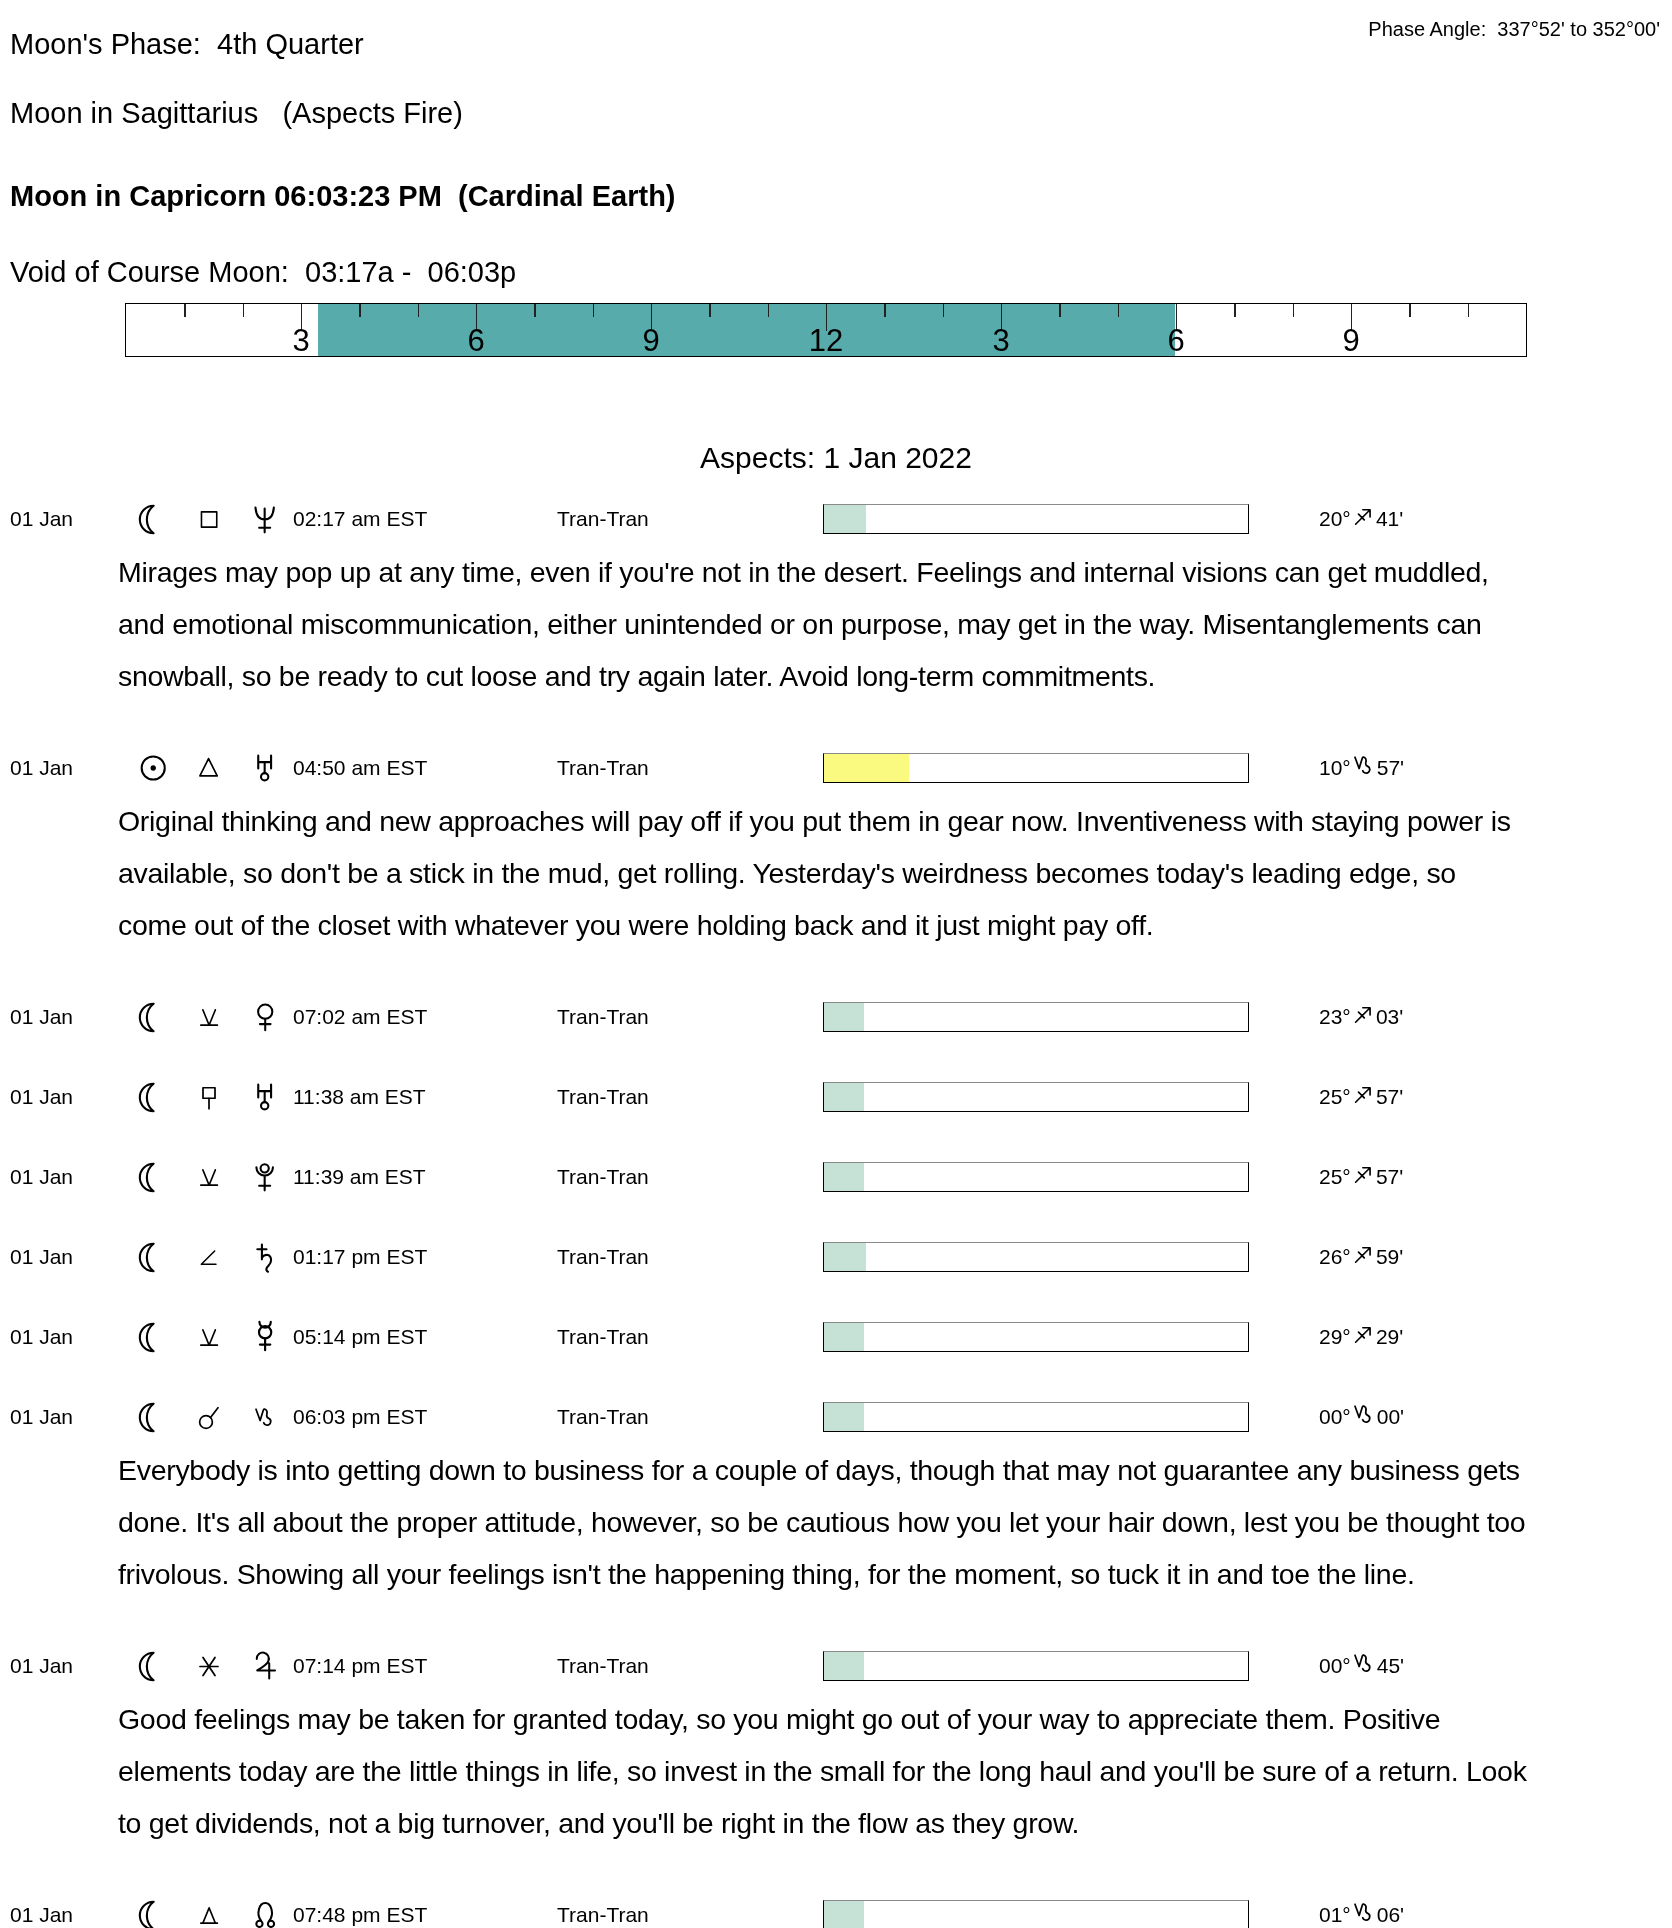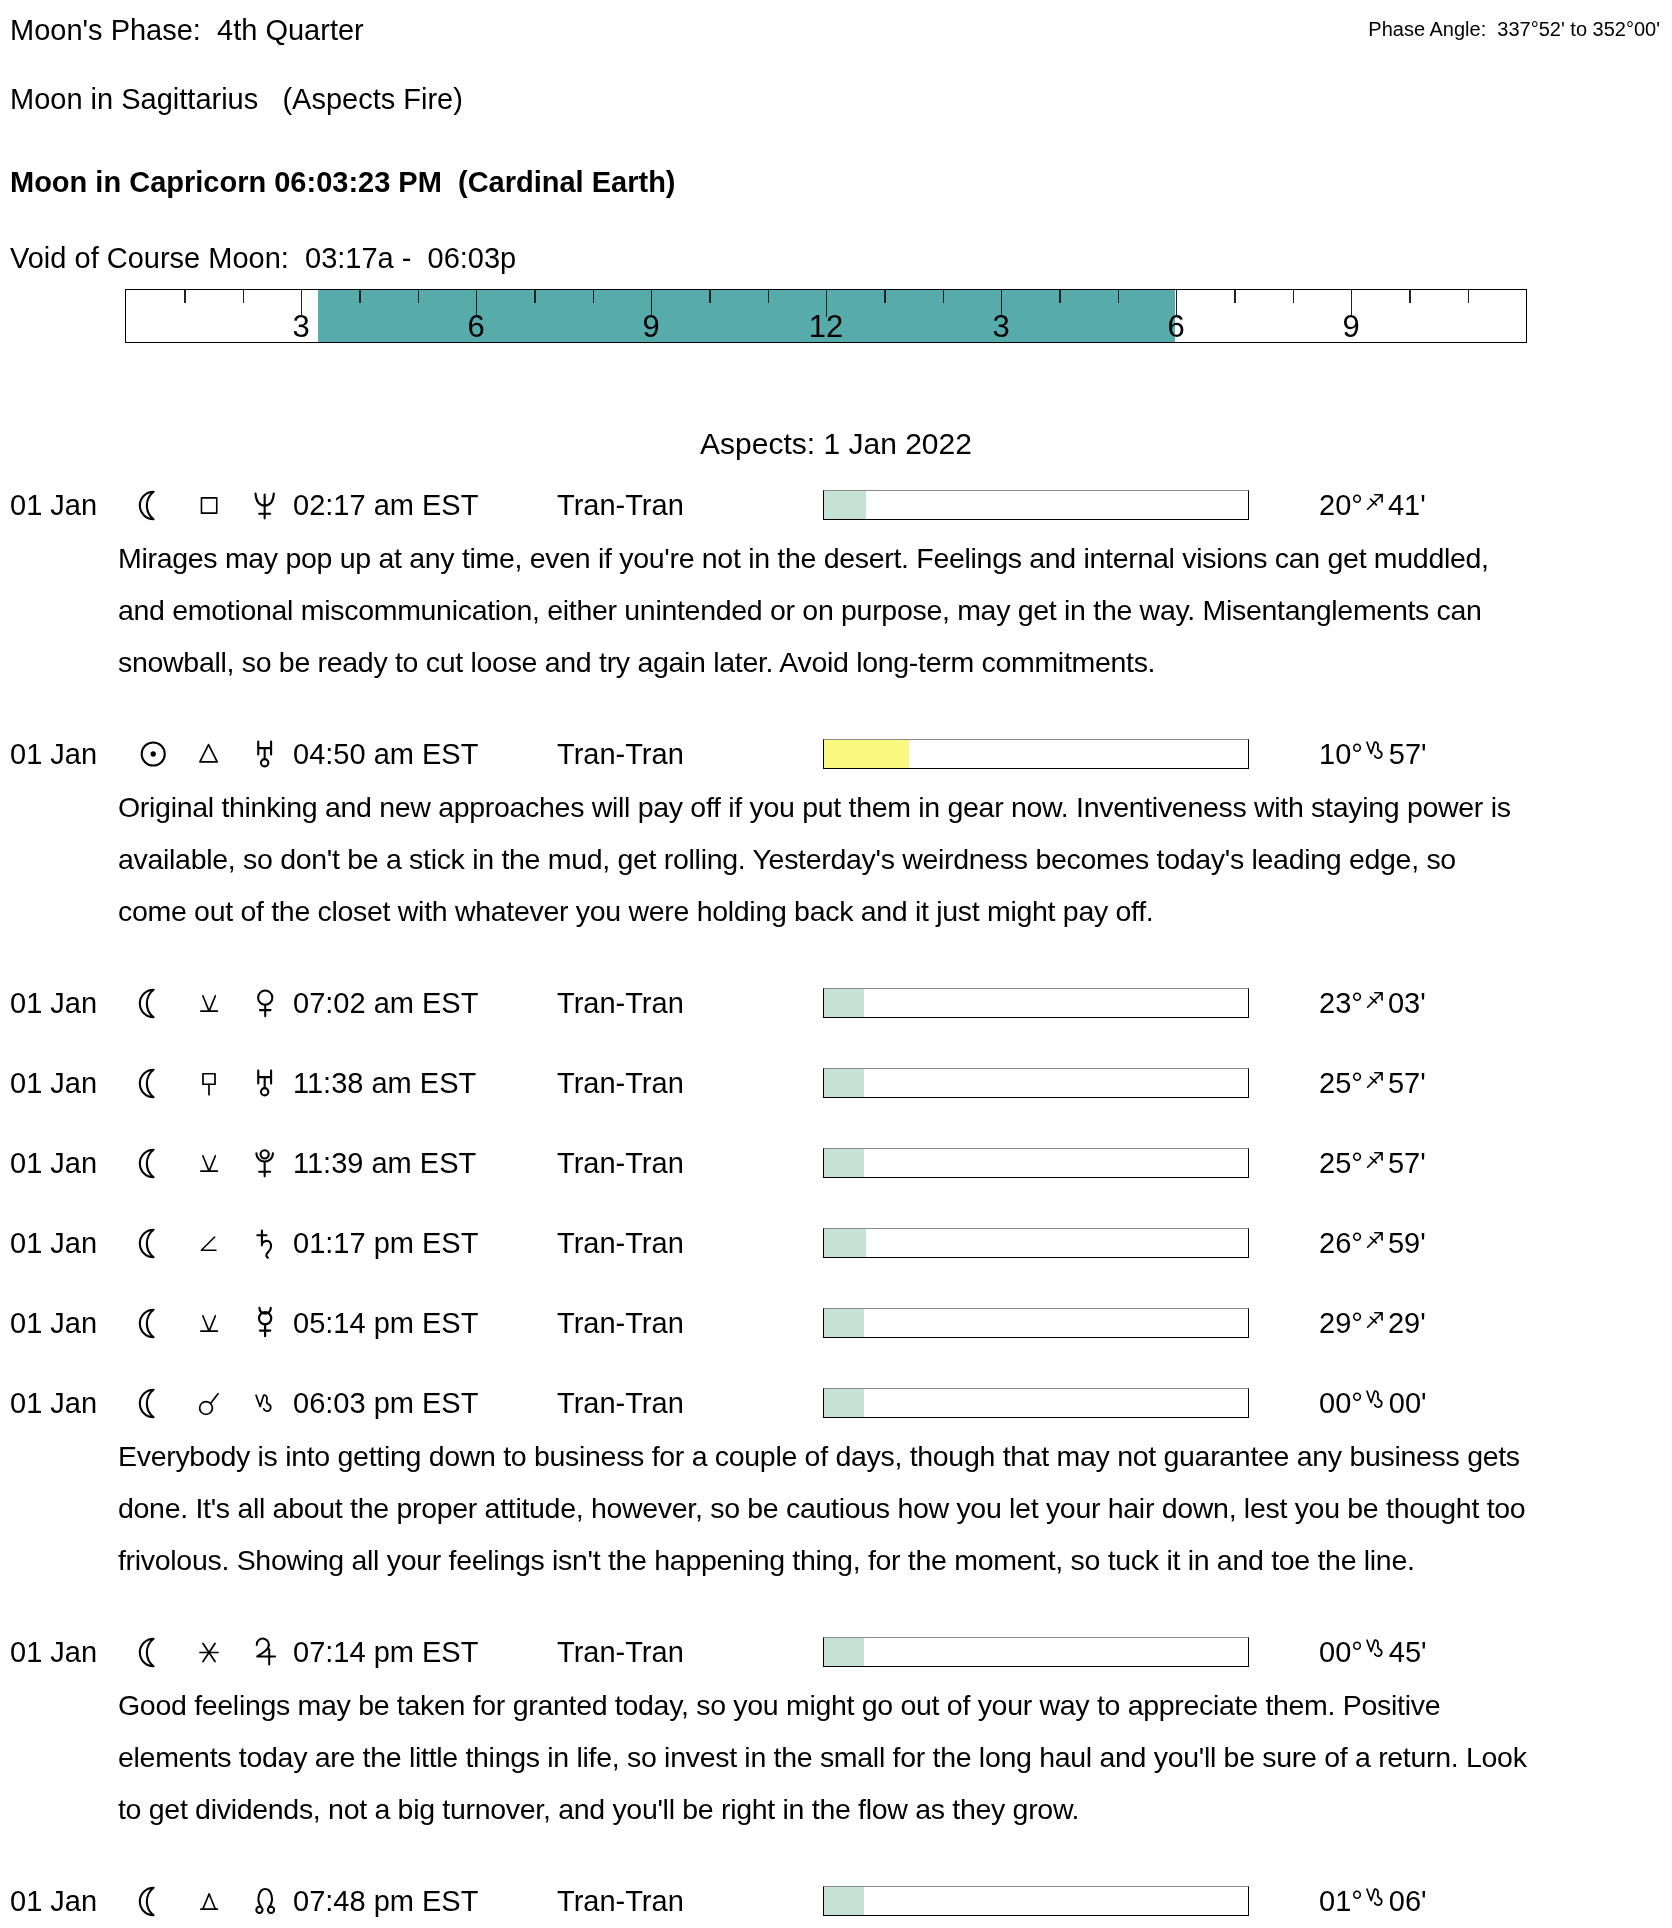--- a/index.html
+++ b/index.html
@@ -1,36 +1,36 @@
 <!DOCTYPE html>
 <html><head>
 <meta charset="utf-8">
 <style>
   html,body{margin:0;padding:0;background:#fff;color:#000;
     font-family:"Liberation Sans","DejaVu Sans",sans-serif;}
   body{width:1672px;height:1928px;overflow:hidden;position:relative;}
   .hline{font-size:29px;padding-left:10px;white-space:pre;}
-  #moons-phase{padding-top:14px;}
+  #moons-phase{padding-top:28px;}
   #moon-sign-1{margin-top:36px;}
   #moon-sign-2{margin-top:50px;font-weight:bold;}
   #void-line{margin-top:43px;}
   #phase-angle{position:absolute;top:18px;right:12px;font-size:20px;white-space:pre;}
   
   #ruler{position:relative;margin:14px 0 0 125px;width:1400px;height:52px;
     border:1.5px solid #000;background:#fff;}
   #void-band{position:absolute;top:0;bottom:0;}
   .tick{position:absolute;top:0;width:1.4px;background:#222;}
   .tick.small{height:13px;}
   .tick.big{height:27px;}
   .rlabel{position:absolute;bottom:0px;font-size:31px;transform:translateX(-50%);line-height:1;}
   
   #aspects-title{text-align:center;font-size:30px;margin-top:84px;margin-bottom:24px;}
   .aspect-block{margin-bottom:40px;}
   .aspect-block.with-text{margin-bottom:46px;}
-  .aspect-line{height:40px;display:flex;align-items:center;font-size:29px;}
+  .aspect-line{height:40px;display:flex;align-items:center;font-size:21px;}
   .a-date{width:105px;padding-left:10px;white-space:pre;}
   .a-glyphs{display:flex;width:168px;margin-left:10px;}
   .a-glyphs .g{width:56px;display:flex;justify-content:center;align-items:center;}
   .g-body svg{height:33px;}
   .g-aspect svg{height:26px;}
   .a-time{width:250px;}
   .a-type{width:200px;margin-left:14px;}
   .a-bar{margin-left:66px;width:424px;height:28px;border:1.5px solid #000;
     border-top-color:#8a8a8a;background:#fff;position:relative;}
   .a-bar .fill{position:absolute;left:0;top:0;bottom:0;}

